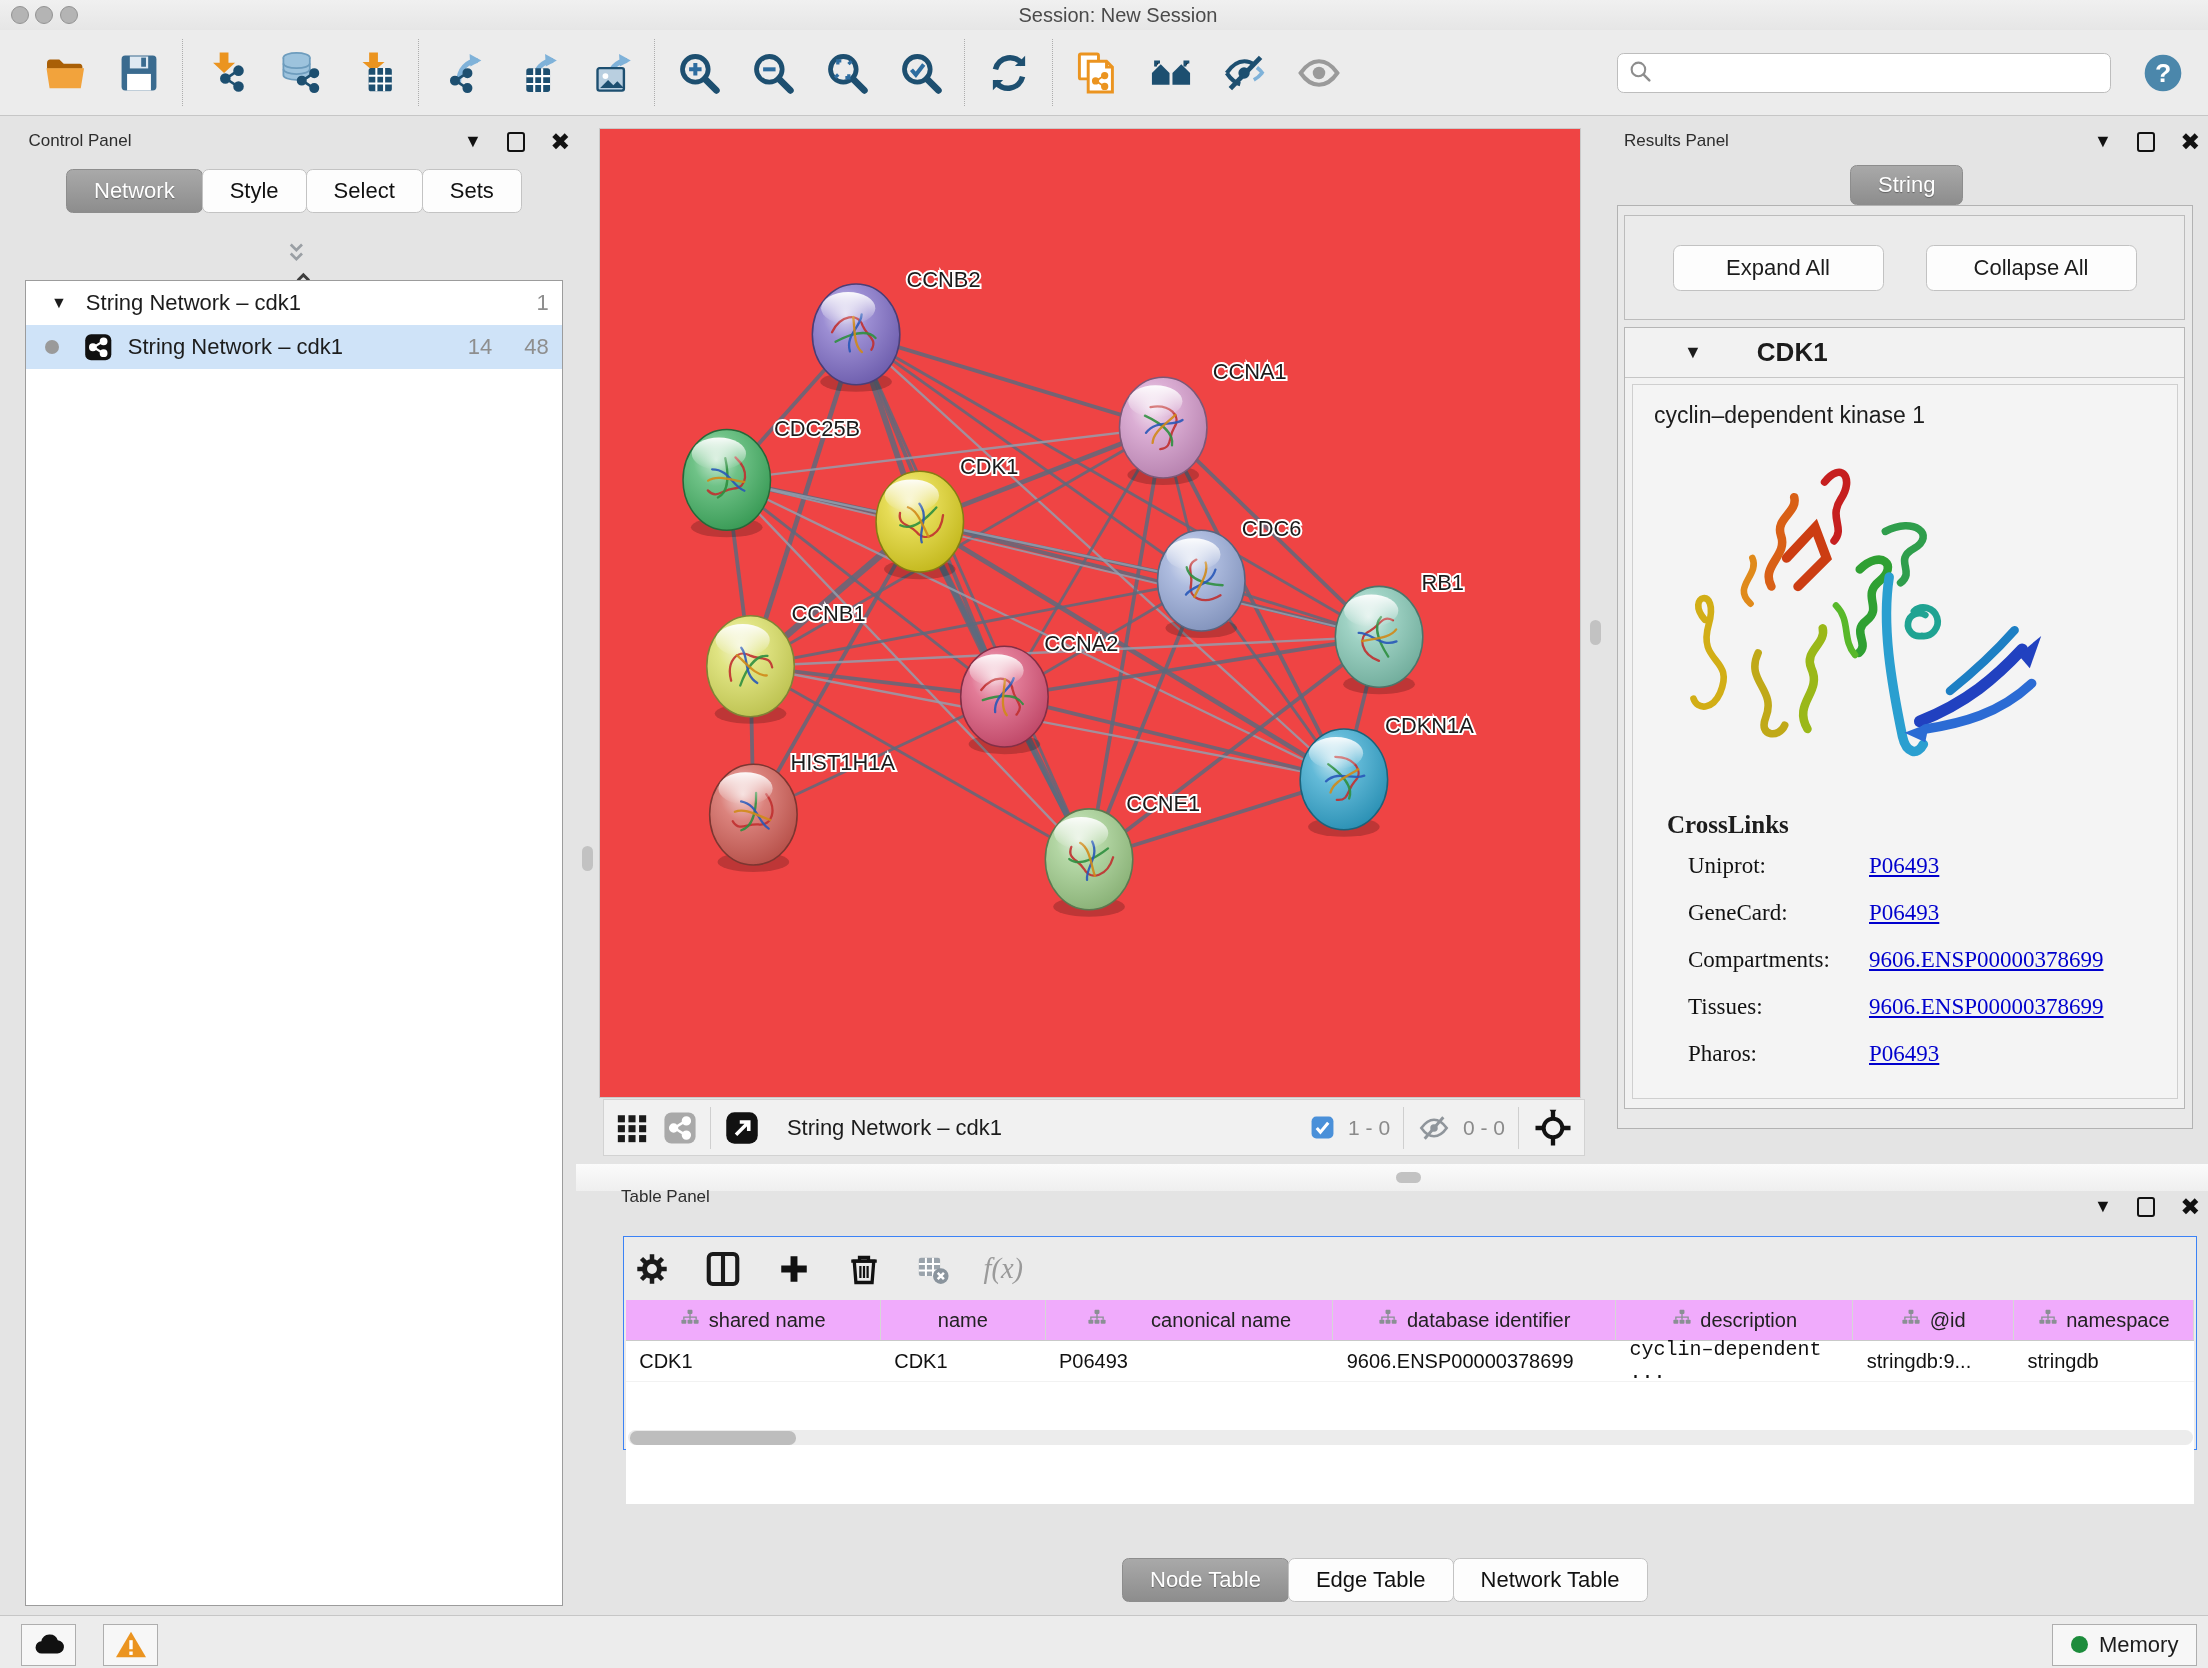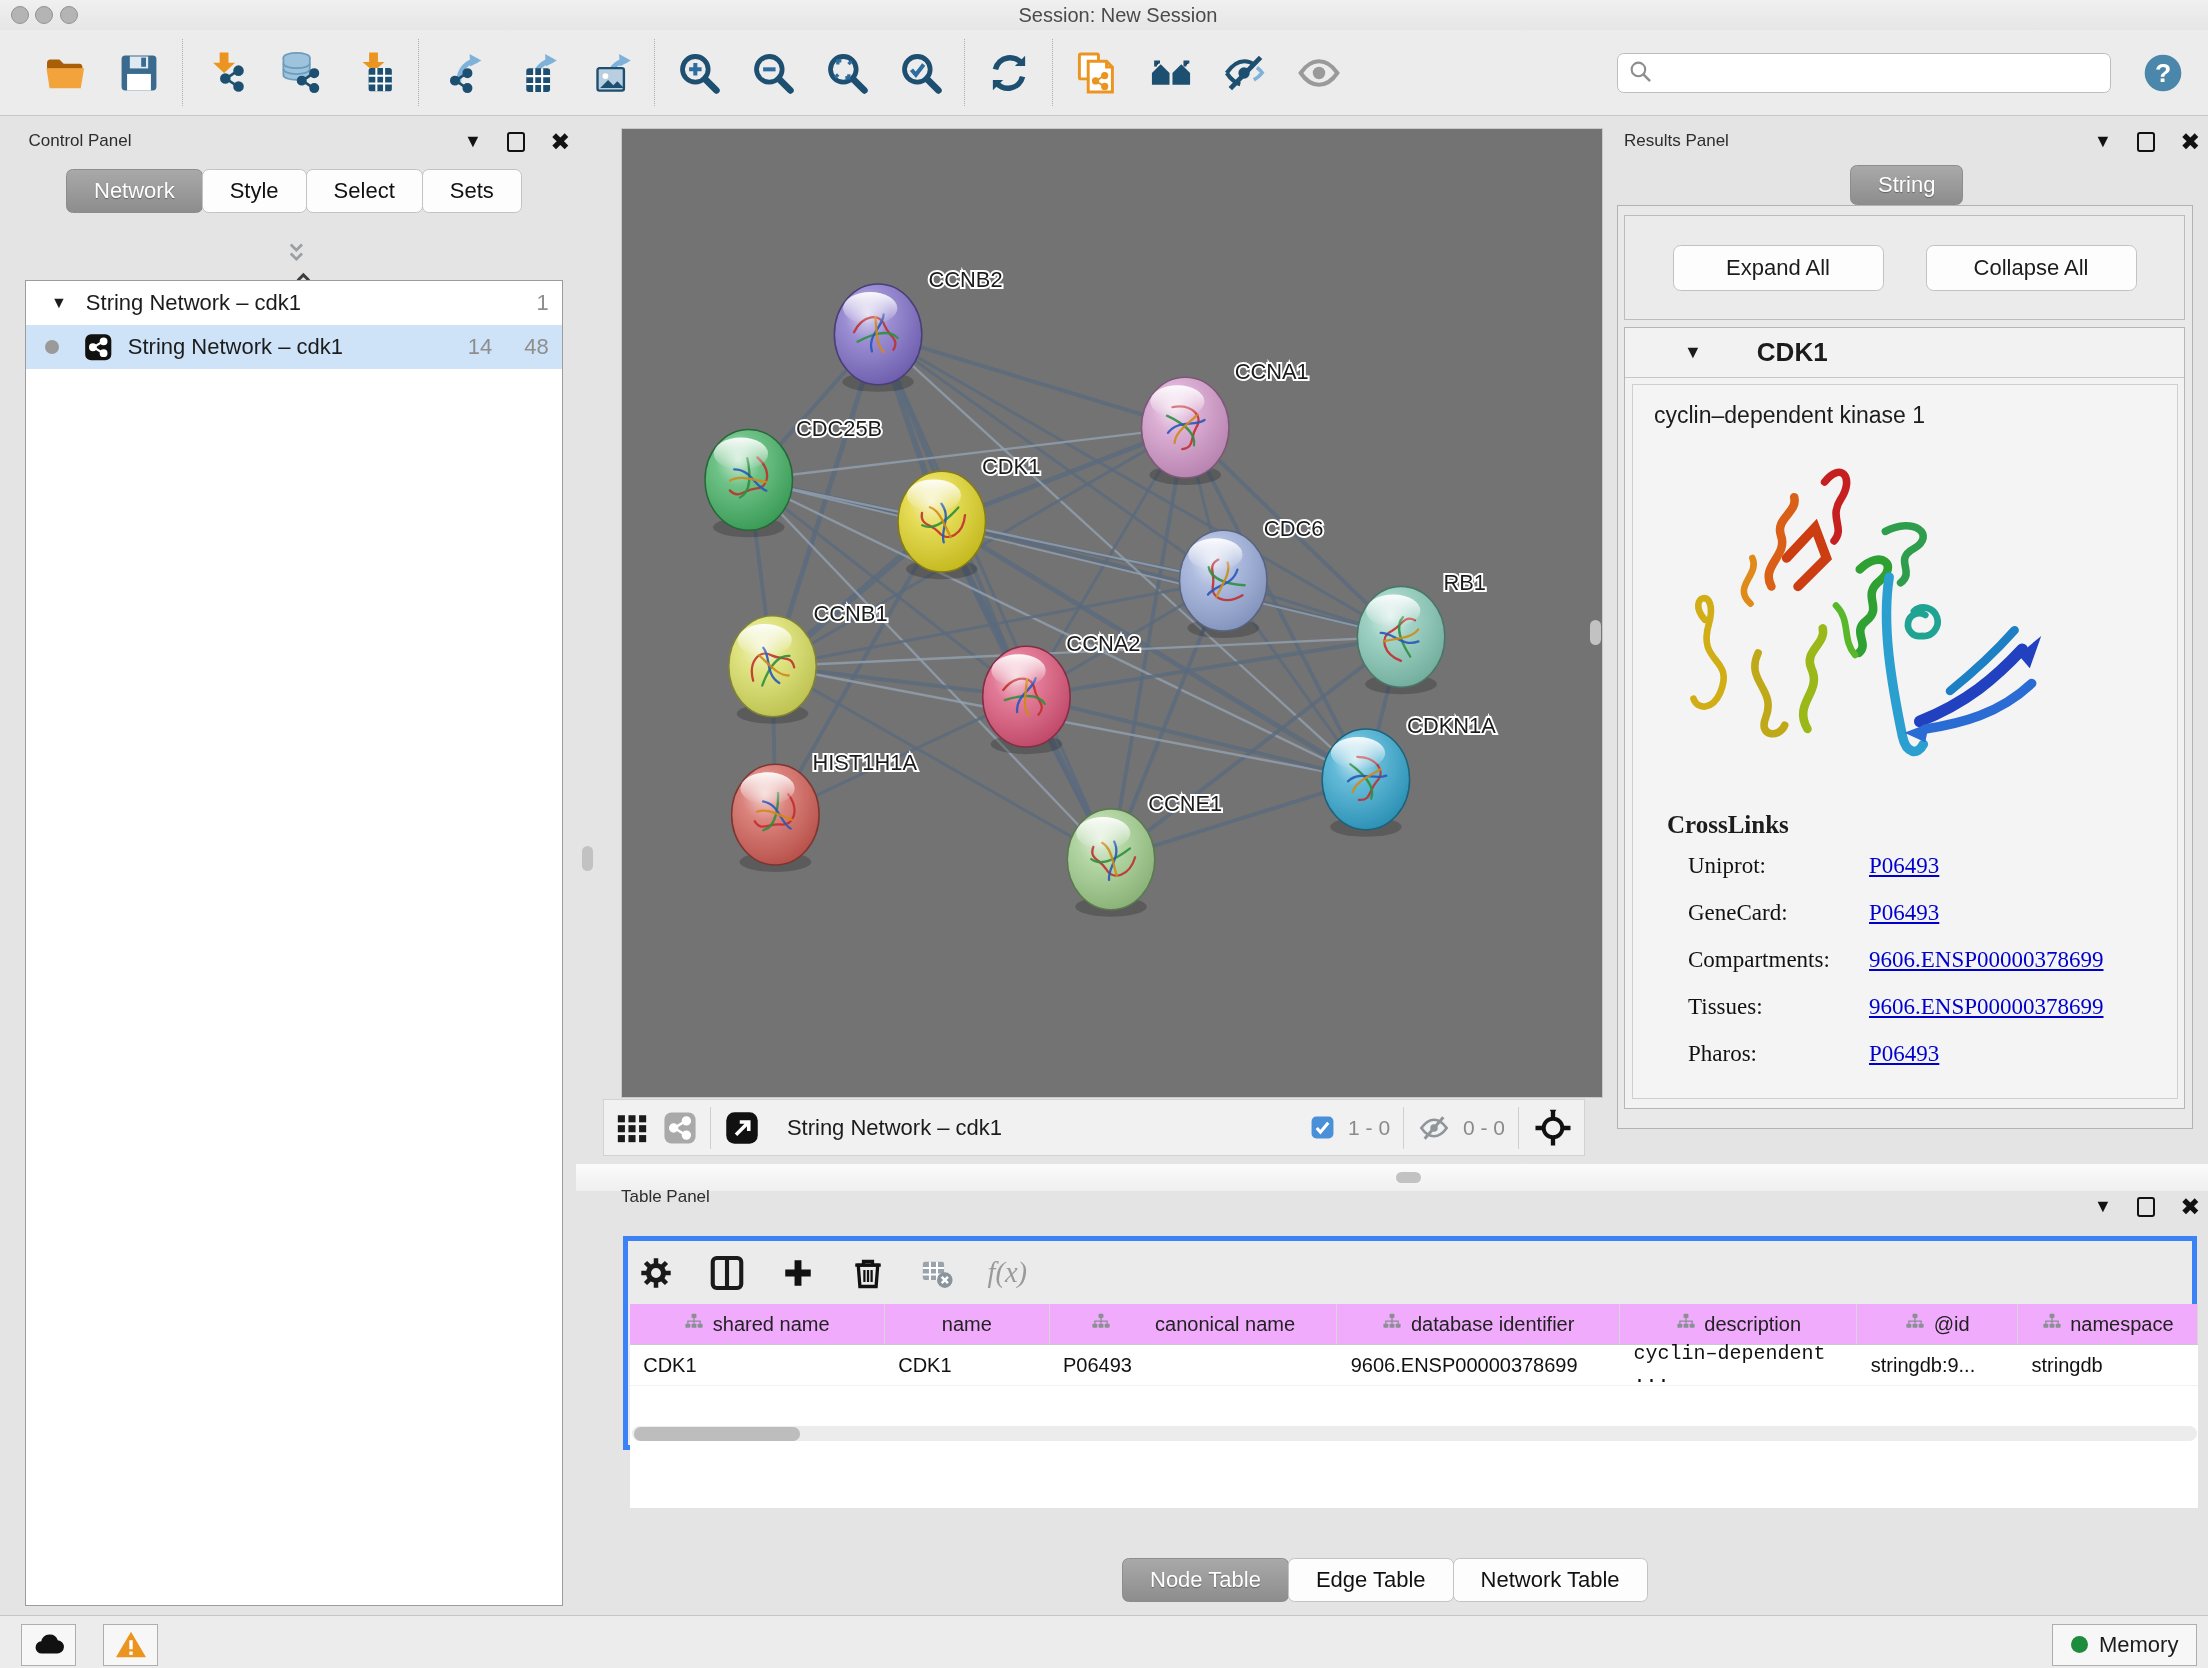--- a/index.html
+++ b/index.html
@@ -32,21 +32,21 @@
        background:#fdfdfd;border:1px solid #c3c3c3;color:#111;font-size:22px;border-radius:6.7px;margin-left:-1px;cursor:pointer;}
   .tab.active{background:linear-gradient(#a9a9a9,#8d8d8d);color:#fff;border-color:#8d8d8d;
               text-shadow:0 1px 1px rgba(0,0,0,.35);}
   
   #cp-tabs{left:67px;top:169px;display:flex;}
   #cp-listbox{left:25px;top:280px;width:538px;height:1326px;background:#fff;border:1px solid #9c9c9c;box-sizing:border-box;}
   .cp-row{height:44px;display:flex;align-items:center;font-size:22px;}
   .cp-row.selected{background:#cfe3f8;}
   .gray-num{color:#8e8e8e;}
   
-  #canvas{left:621px;top:128px;width:982px;height:970px;background:#737373;border:1px solid #c9c9c9;box-sizing:border-box;}
+  #canvas{left:599px;top:128px;width:982px;height:970px;background:#ef4444;border:1px solid #c9c9c9;box-sizing:border-box;}
   #canvas-toolbar{left:603px;top:1099px;width:982px;height:57px;background:#f1f1f1;border:1px solid #d2d2d2;
                   box-sizing:border-box;display:flex;align-items:center;gap:13.3px;padding:0 11.4px;}
   .ct-sep{width:0;height:42px;border-left:1px solid #cfcfcf;}
   .ct-icon{display:flex;align-items:center;justify-content:center;cursor:pointer;}
   .statustxt{color:#8a8a8a;font-size:21px;}
   
   #hband{left:576px;top:1164px;width:1632px;height:27px;background:linear-gradient(#fbfbfb,#efefef);}
   .split-dot{background:#c2c2c2;border-radius:7.6px;}
   
   #rp-outer{left:1617px;top:205px;width:576px;height:924px;background:#e9e9e9;border:1px solid #b2b2b2;box-sizing:border-box;}
@@ -54,21 +54,21 @@
              display:flex;align-items:center;justify-content:center;gap:42px;}
   .rp-btn{min-width:171px;height:44px;background:#fdfdfd;border:1px solid #c2c2c2;border-radius:7.6px;
           display:flex;align-items:center;justify-content:center;font-size:22px;padding:0 19px;cursor:pointer;}
   #rp-card{left:1624px;top:327px;width:561px;height:782px;background:#f2f2f2;border:1px solid #b6b6b6;box-sizing:border-box;}
   #rp-inner{left:1632px;top:384px;width:546px;height:715px;background:#f4f4f4;border:1px solid #cfcfcf;box-sizing:border-box;}
   .serif{font-family:"Liberation Serif","DejaVu Serif",serif;}
   .xl-row{display:flex;font-size:23px;margin-bottom:21px;}
   .xl-label{width:181px;color:#111;}
   .xl-val{color:#0000cd;text-decoration:underline;cursor:pointer;}
   
-  #tp-box{left:623px;top:1236px;width:1574px;height:214px;background:#ebebeb;border:5px solid #3b82f6;box-sizing:border-box;}
+  #tp-box{left:623px;top:1236px;width:1574px;height:214px;background:#ebebeb;border:1px solid #3b82f6;box-sizing:border-box;}
   #tp-toolbar{position:absolute;left:9.5px;top:7.6px;display:flex;align-items:center;gap:34px;height:49px;}
   #node-table{position:absolute;left:1.9px;top:63px;width:1568px;height:204px;background:#fff;overflow:hidden;}
   .nt-headrow{display:flex;background:#f0abfc;border-bottom:1.9px solid #c9c9c9;height:40px;}
   .nt-hcell{display:flex;align-items:center;justify-content:center;gap:8.6px;font-size:20px;color:#222;
             border-right:1px solid #d6d6d6;box-sizing:border-box;}
   .nt-row{display:flex;height:40px;border-bottom:1px solid #f2f2f2;}
   .nt-cell{display:flex;align-items:center;font-size:20px;color:#111;padding-left:13.3px;box-sizing:border-box;}
   #tp-hscroll{position:absolute;left:3.8px;bottom:3.8px;width:1565px;height:15px;background:#ececec;border-radius:7.6px;}
   #tp-thumb{position:absolute;left:1.9px;top:1px;width:166px;height:13.3px;background:#bdbdbd;border-radius:6.7px;}
   #tp-tabs{left:1123px;top:1558px;display:flex;}

